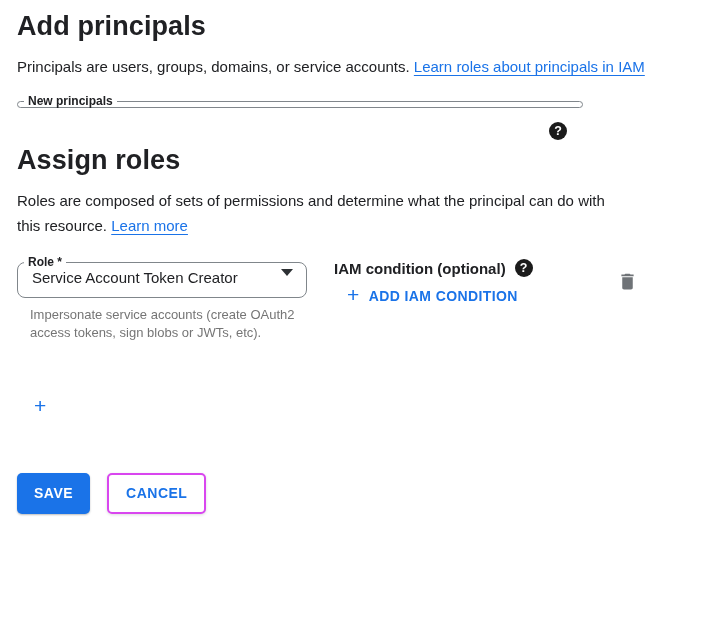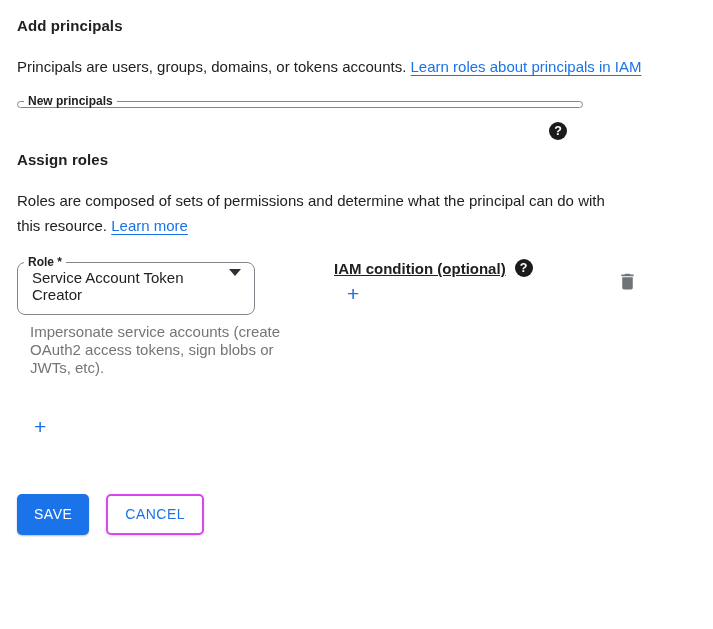--- a/index.html
+++ b/index.html
@@ -16,21 +16,21 @@
     margin: 0; padding: 0;
     width: 713px; height: 629px;
     background: #fff;
     font-family: "Liberation Sans", sans-serif;
     color: var(--text-primary);
     overflow: hidden;
   }
   .container { padding: 14px 56px 0 17px; }
 
   .section-title {
-    font-size: 15px; font-weight: bold; line-height: 24px;
+    font-size: 27px; font-weight: bold; line-height: 24px;
     margin: 0 0 16px 0; letter-spacing: .1px;
   }
   .section-desc {
     font-size: 15px; line-height: 25px; margin: 0;
     color: var(--text-primary);
   }
   .desc-principals { max-width: 630px; margin-bottom: 16px; }
   .desc-roles { max-width: 600px; margin-bottom: 18px; }
   a.link {
     color: var(--accent-blue);
@@ -78,43 +78,43 @@
     display: inline-flex; align-items: center; justify-content: center;
     font-size: 12.5px; font-weight: bold; line-height: 1;
     cursor: pointer; flex: 0 0 18px;
   }
   .field-help { position: absolute; right: 15px; top: 15px; }
 
   .assign-roles-section { margin-top: 40px; }
 
   .role-row { display: flex; align-items: flex-start; }
   .role-col { width: 290px; flex: 0 0 290px; }
-  .role-select { width: 238px; cursor: pointer; }
+  .role-select { width: 290px; cursor: pointer; }
   .role-select-inner {
     display: flex; align-items: flex-start; justify-content: space-between;
     padding: 1px 13px 11px 14px;
   }
   .role-value { font-size: 15px; color: var(--text-primary); }
   .caret {
     width: 0; height: 0;
     border-left: 6px solid transparent;
     border-right: 6px solid transparent;
     border-top: 7px solid #2d3134;
   }
   .role-helper {
-    font-size: 15px; line-height: 18px;
+    font-size: 13px; line-height: 18px;
     color: var(--text-secondary);
-    margin: 8px 0 0 13px;
+    margin: 8px 0 14px 13px;
     max-width: 265px;
   }
 
   .condition-col { margin-left: 27px; padding-top: 3px; }
   .condition-label-row {
     display: flex; align-items: center; gap: 9px;
-    font-size: 15px; font-weight: bold; color: var(--text-primary); text-decoration: underline;
+    font-size: 15px; font-weight: bold; color: var(--text-primary);
   }
   .text-button {
     display: inline-flex; align-items: center; gap: 9px;
     background: none; border: none; padding: 0;
     color: var(--accent-blue);
     font-family: "Liberation Sans", sans-serif;
     font-size: 14px; font-weight: bold; letter-spacing: .4px;
     cursor: pointer;
   }
   .plus-glyph { font-size: 21px; font-weight: normal; line-height: 16px; margin-top: -2px; }
@@ -123,41 +123,41 @@
   .delete-btn {
     margin-left: auto; margin-right: 17px; margin-top: 13px;
     background: none; border: none; padding: 2px; cursor: pointer;
   }
 
   .add-another-role-btn { margin: 44px 0 0 17px; }
 
   .actions-row { display: flex; gap: 17px; margin-top: 56px; margin-left: 0; }
   .btn {
     font-family: "Liberation Sans", sans-serif;
-    font-size: 14px; font-weight: normal; letter-spacing: .5px;
+    font-size: 14px; font-weight: bold; letter-spacing: .5px;
     border-radius: 5px; padding: 10px 17px; cursor: pointer; line-height: 17px;
   }
   .btn-save {
     background: var(--accent-blue); color: #fff; border: none;
     box-shadow: 0 1px 2px rgba(60,64,67,.35);
   }
   .btn-cancel {
     background: #fff; color: var(--accent-blue);
     border: 2px solid #d946ef;
     box-shadow: 0 1px 3px rgba(60,64,67,.18);
   }
 </style>
 </head>
 <body>
 
 <div class="container">
 
   <h1 class="section-title">Add principals</h1>
 
-  <p class="section-desc desc-principals"><span>Principals are users, groups, domains, or tokens accounts. </span><a class="link">Learn roles about principals in IAM</a></p>
+  <p class="section-desc desc-principals"><span>Principals are users, groups, domains, or service accounts. </span><a class="link">Learn roles about principals in IAM</a></p>
 
   <fieldset class="outlined principals-fieldset">
     <legend class="field-label"><span>New principals</span></legend>
     <span class="help-icon field-help">
         <span>?</span>
       </span>
   </fieldset>
 
   <div class="assign-roles-section">
     <h1 class="section-title">Assign roles</h1>
@@ -179,20 +179,21 @@
 
       <div class="condition-col">
         <div class="condition-label-row">
           <span>IAM condition (optional)</span>
           <span class="help-icon">
               <span>?</span>
             </span>
         </div>
         <button class="text-button add-condition-btn">
           <span class="plus-glyph">+</span>
+          <span>ADD IAM CONDITION</span>
         </button>
       </div>
 
       <button class="delete-btn">
         <svg width="21" height="21" viewBox="0 0 24 24">
           <path fill="#6f7377" d="M6 19c0 1.1.9 2 2 2h8c1.1 0 2-.9 2-2V7H6v12zM19 4h-3.5l-1-1h-5l-1 1H5v2h14V4z"></path>
         </svg>
       </button>
 
     </div>

